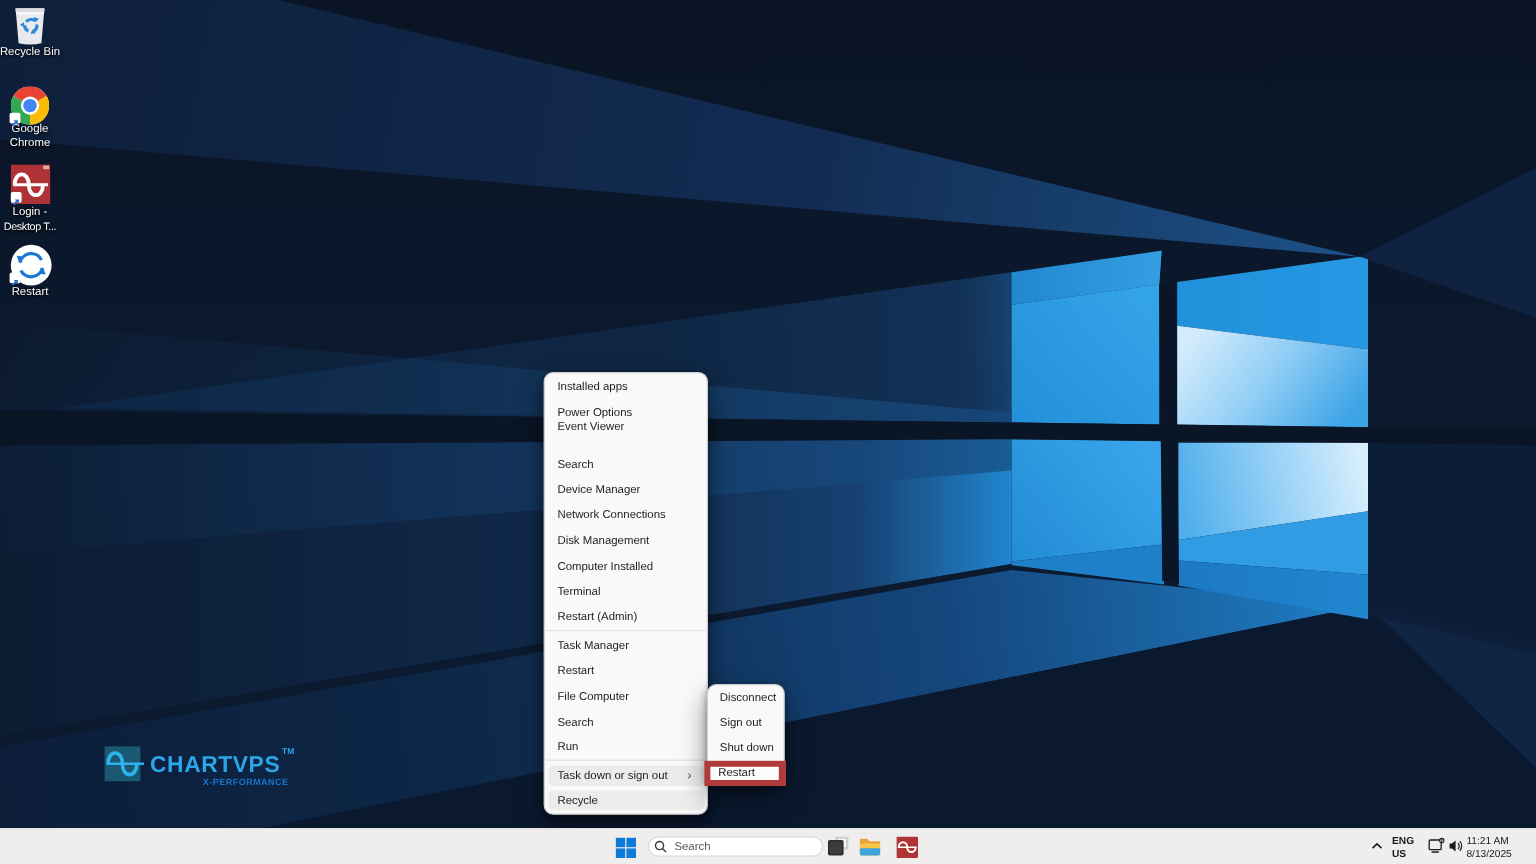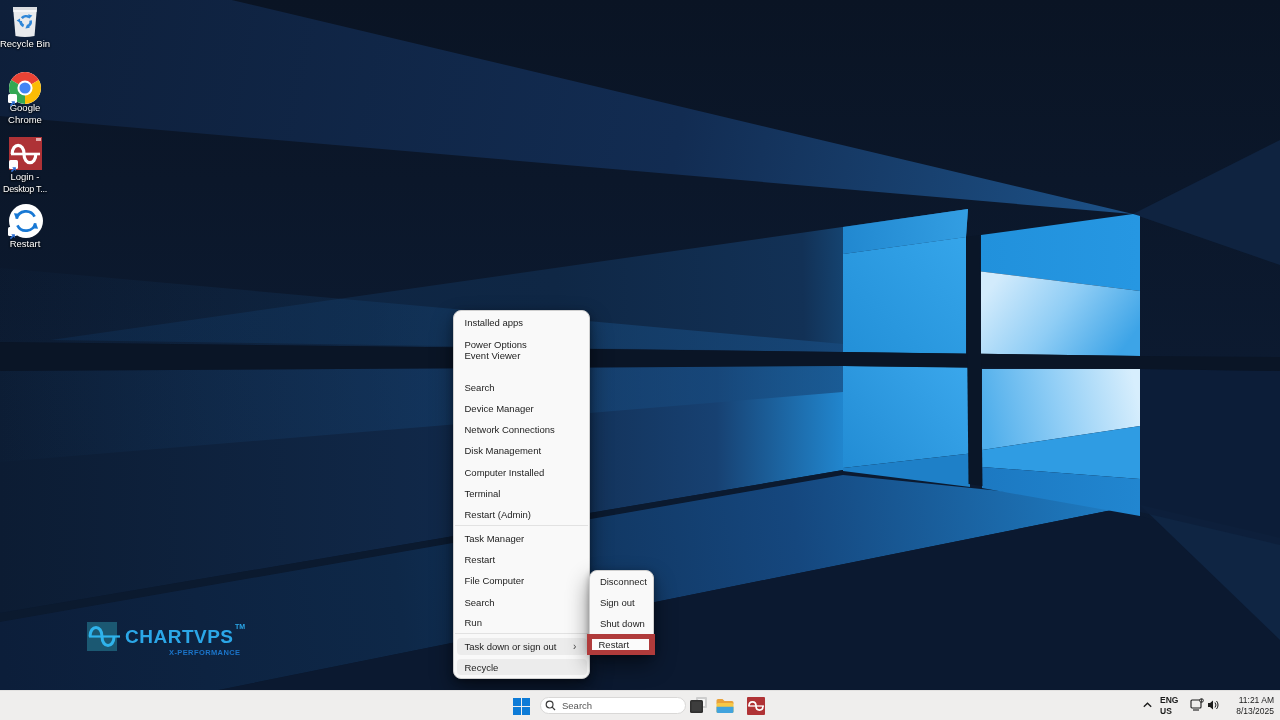--- a/index.html
+++ b/index.html
@@ -287,15 +287,15 @@
   <svg class="abs" style="left:1190px;top:7px" width="14" height="14" viewBox="0 0 14 14">
     <rect x="1" y="2" width="10" height="8" rx="1" fill="none" stroke="#1b1b1b" stroke-width="1.1"></rect>
     <path d="M3,12 L9,12" stroke="#1b1b1b" stroke-width="1.1"></path>
     <circle cx="11.5" cy="2.5" r="1.8" fill="#efeeed" stroke="#1b1b1b" stroke-width="1"></circle>
     <path d="M11.5,1 L11.5,4" stroke="#1b1b1b" stroke-width="0.8"></path>
   </svg>
   <svg class="abs" style="left:1207px;top:8px" width="13" height="12" viewBox="0 0 13 12">
     <path d="M1,4 L3,4 L6,1.5 L6,10.5 L3,8 L1,8 Z" fill="#1b1b1b"></path>
     <path d="M8,3.5 A4,4 0 0 1 8,8.5 M9.5,2 A6,6 0 0 1 9.5,10" fill="none" stroke="#1b1b1b" stroke-width="1"></path>
   </svg>
-  <div class="tray" style="left:1222px;top:4px;width:52px;text-align:right;">11:21 AM<br>8/13/2025</div>
+  <div class="tray" style="left:1222px;top:4px;width:52px;">11:21 AM<br>8/13/2025</div>
 </div>
 </div>
 
 </body></html>

